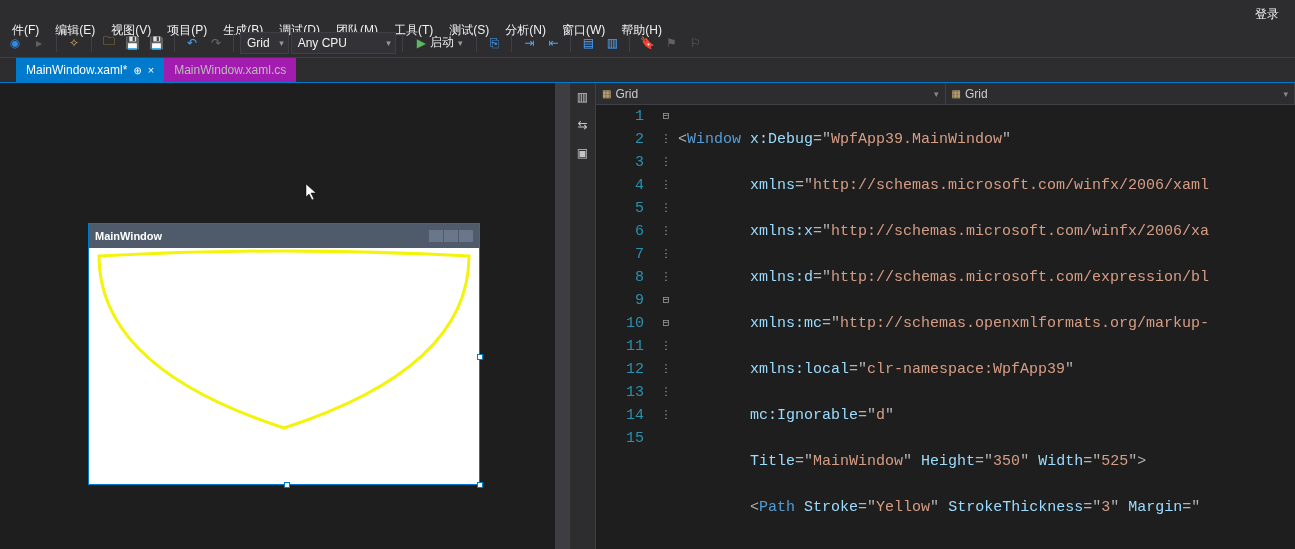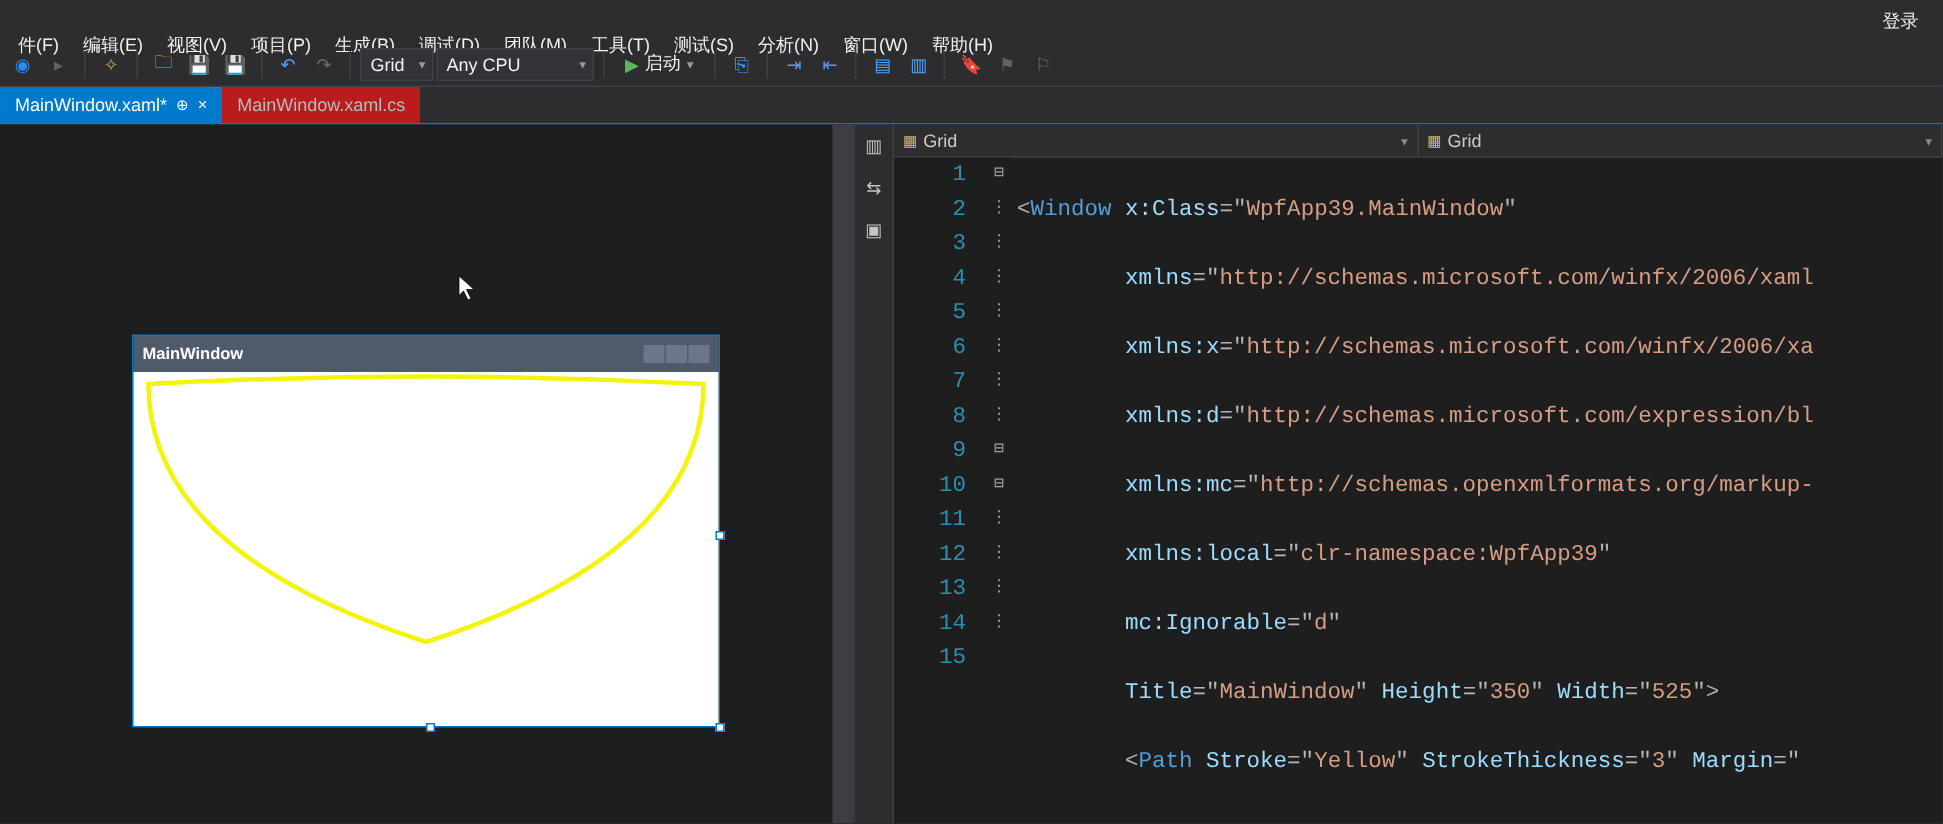--- a/index.html
+++ b/index.html
@@ -63,24 +63,25 @@
   .toolbar .start {
     display: inline-flex; align-items: center; gap: 4px; padding: 0 8px; height: 22px;
   }
   .toolbar .start .play { color: #5cb85c; }
 
   
   .doctabs {
     display: flex;
     height: 24px;
     background: #2d2d30;
+    margin-left: 16px;
   }
   .doctabs .tab {
     display: flex; align-items: center; gap: 6px; padding: 0 10px;
-    background: #b91c1c; color: #bbb;
+    background: #a21caf; color: #bbb;
   }
   .doctabs .tab.active {
     background: #007acc; color: #fff;
   }
   .doctabs .tab .x { font-size: 11px; }
   .tab .pin { font-size: 10px; }
 
   
   .mainsplit {
     display: flex;
@@ -331,21 +332,21 @@
           <div>⋮</div>
         <div>⊟</div>
           <div>⊟</div>
           <div>⋮</div>
           <div>⋮</div>
           <div>⋮</div>
           <div>⋮</div>
           <div></div>
       </div>
       <div class="code">
-<div class="codeline"><span class="t-punc">&lt;</span><span class="t-tag">Window</span><span> </span><span class="t-attr">x:Class</span><span class="t-punc">="</span><span class="t-str">WpfApp39.MainWindow</span><span class="t-punc">"</span></div>
+<div class="codeline"><span class="t-punc">&lt;</span><span class="t-tag">Window</span><span> </span><span class="t-attr">x:Debug</span><span class="t-punc">="</span><span class="t-str">WpfApp39.MainWindow</span><span class="t-punc">"</span></div>
 <div class="codeline">        <span class="t-attr">xmlns</span><span class="t-punc">="</span><span class="t-str">http://schemas.microsoft.com/winfx/2006/xaml</span></div>
 <div class="codeline">        <span class="t-attr">xmlns:x</span><span class="t-punc">="</span><span class="t-str">http://schemas.microsoft.com/winfx/2006/xa</span></div>
 <div class="codeline">        <span class="t-attr">xmlns:d</span><span class="t-punc">="</span><span class="t-str">http://schemas.microsoft.com/expression/bl</span></div>
 <div class="codeline">        <span class="t-attr">xmlns:mc</span><span class="t-punc">="</span><span class="t-str">http://schemas.openxmlformats.org/markup-</span></div>
 <div class="codeline">        <span class="t-attr">xmlns:local</span><span class="t-punc">="</span><span class="t-str">clr-namespace:WpfApp39</span><span class="t-punc">"</span></div>
 <div class="codeline">        <span class="t-attr">mc:Ignorable</span><span class="t-punc">="</span><span class="t-str">d</span><span class="t-punc">"</span></div>
 <div class="codeline">        <span class="t-attr">Title</span><span class="t-punc">="</span><span class="t-str">MainWindow</span><span class="t-punc">" </span><span class="t-attr">Height</span><span class="t-punc">="</span><span class="t-str">350</span><span class="t-punc">" </span><span class="t-attr">Width</span><span class="t-punc">="</span><span class="t-str">525</span><span class="t-punc">"</span><span class="t-punc">&gt;</span></div>
 <div class="codeline">        <span class="t-punc">&lt;</span><span class="t-tag">Path</span> <span class="t-attr">Stroke</span><span class="t-punc">="</span><span class="t-str">Yellow</span><span class="t-punc">" </span><span class="t-attr">StrokeThickness</span><span class="t-punc">="</span><span class="t-str">3</span><span class="t-punc">" </span><span class="t-attr">Margin</span><span class="t-punc">="</span></div>
 
 

